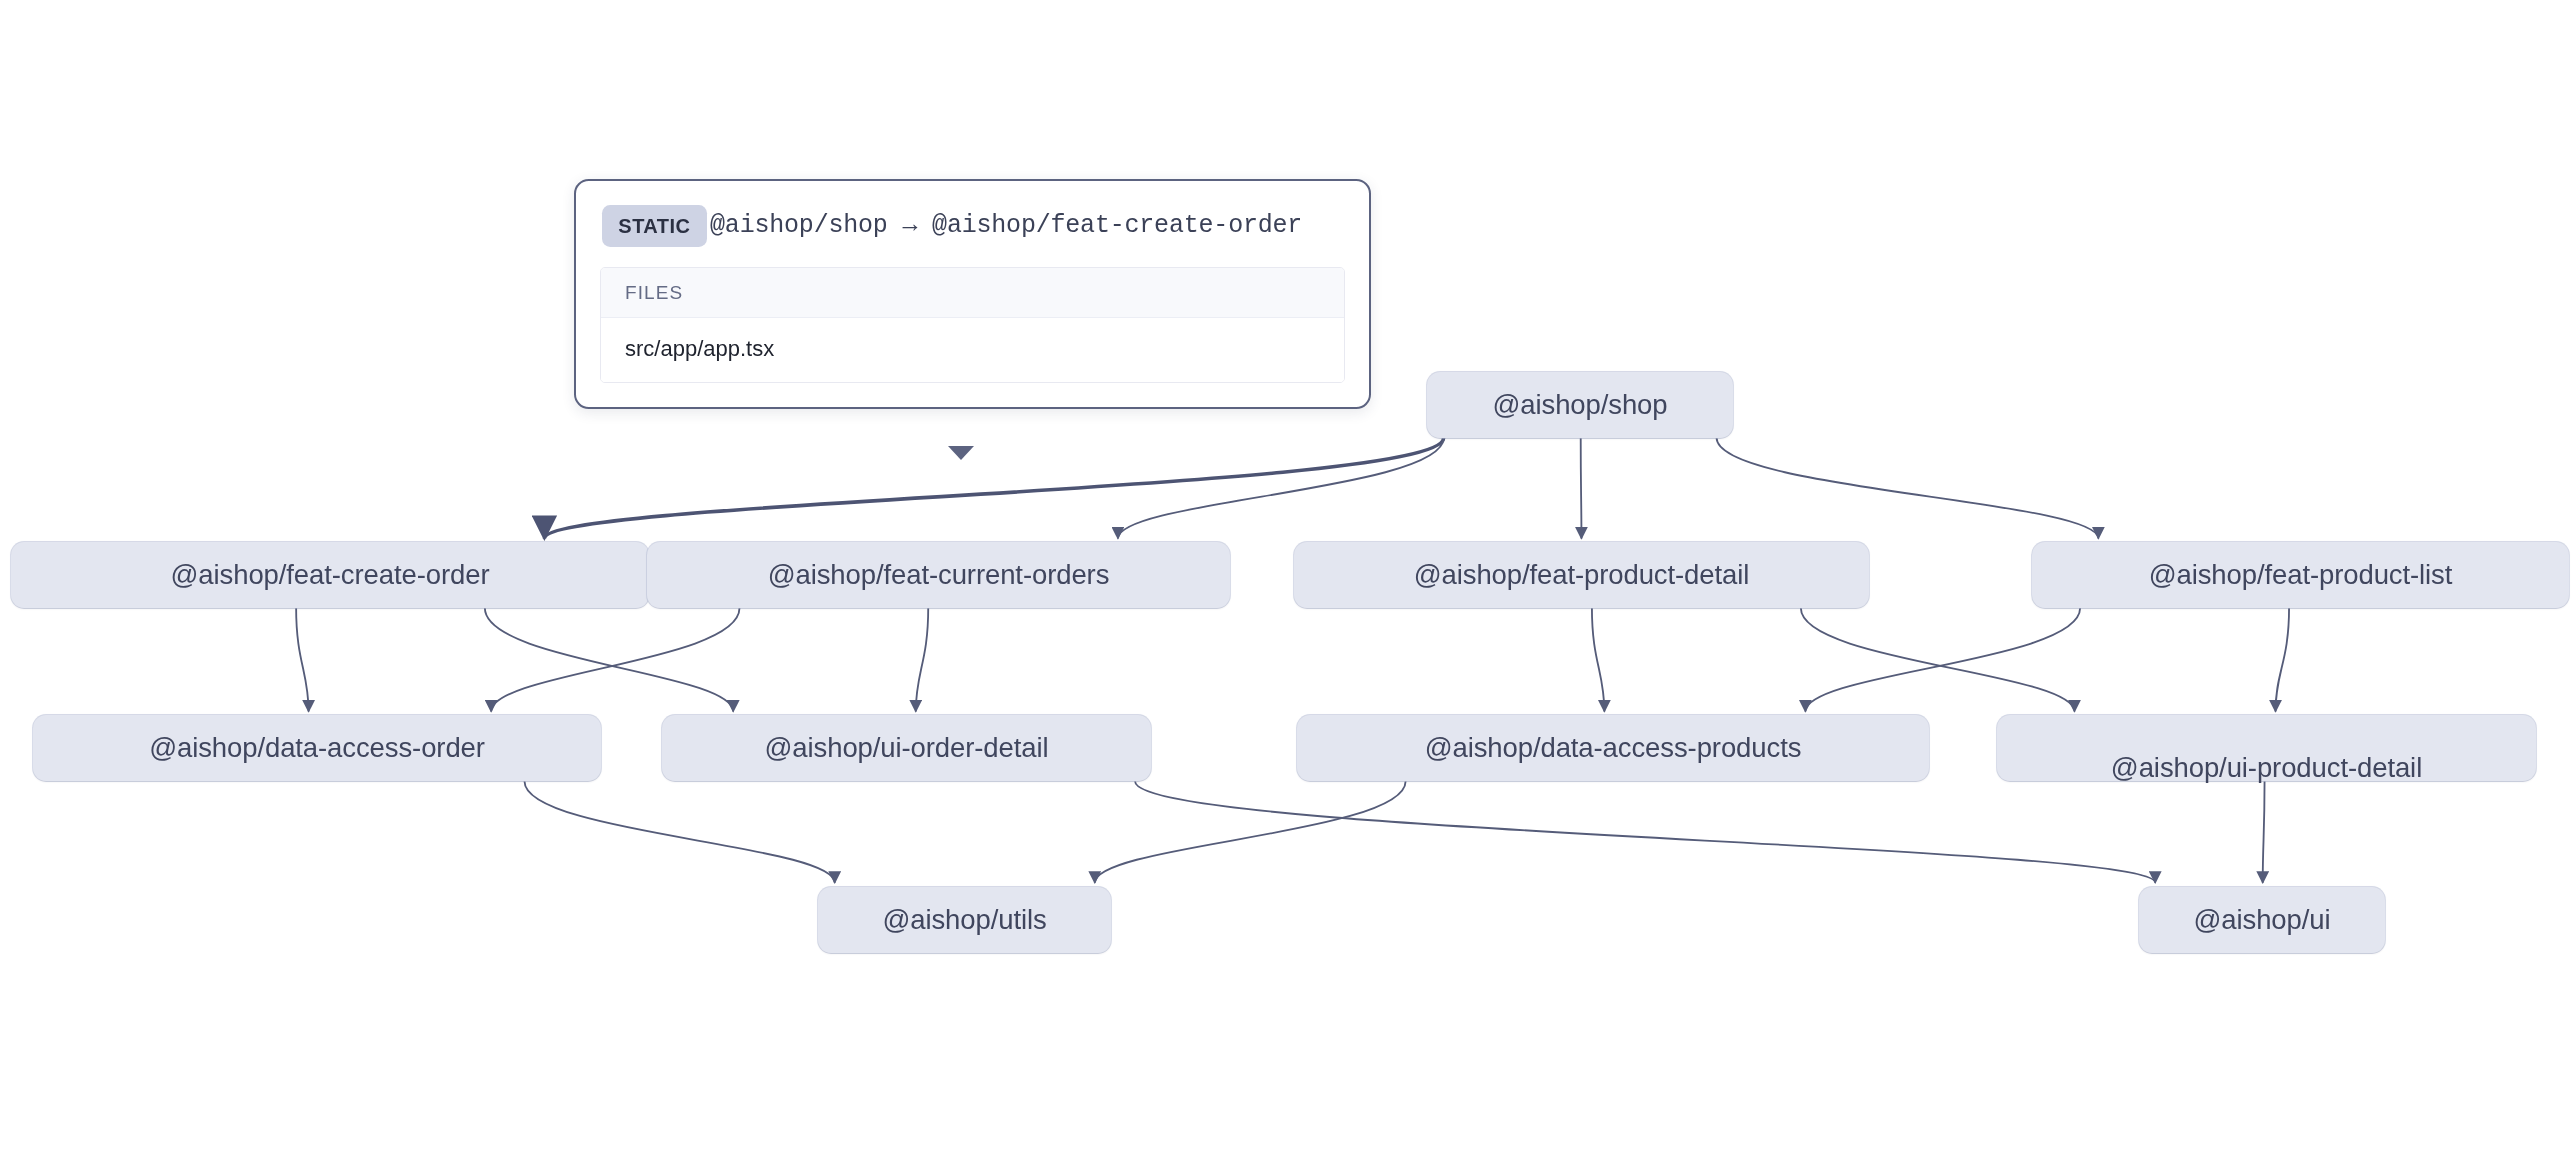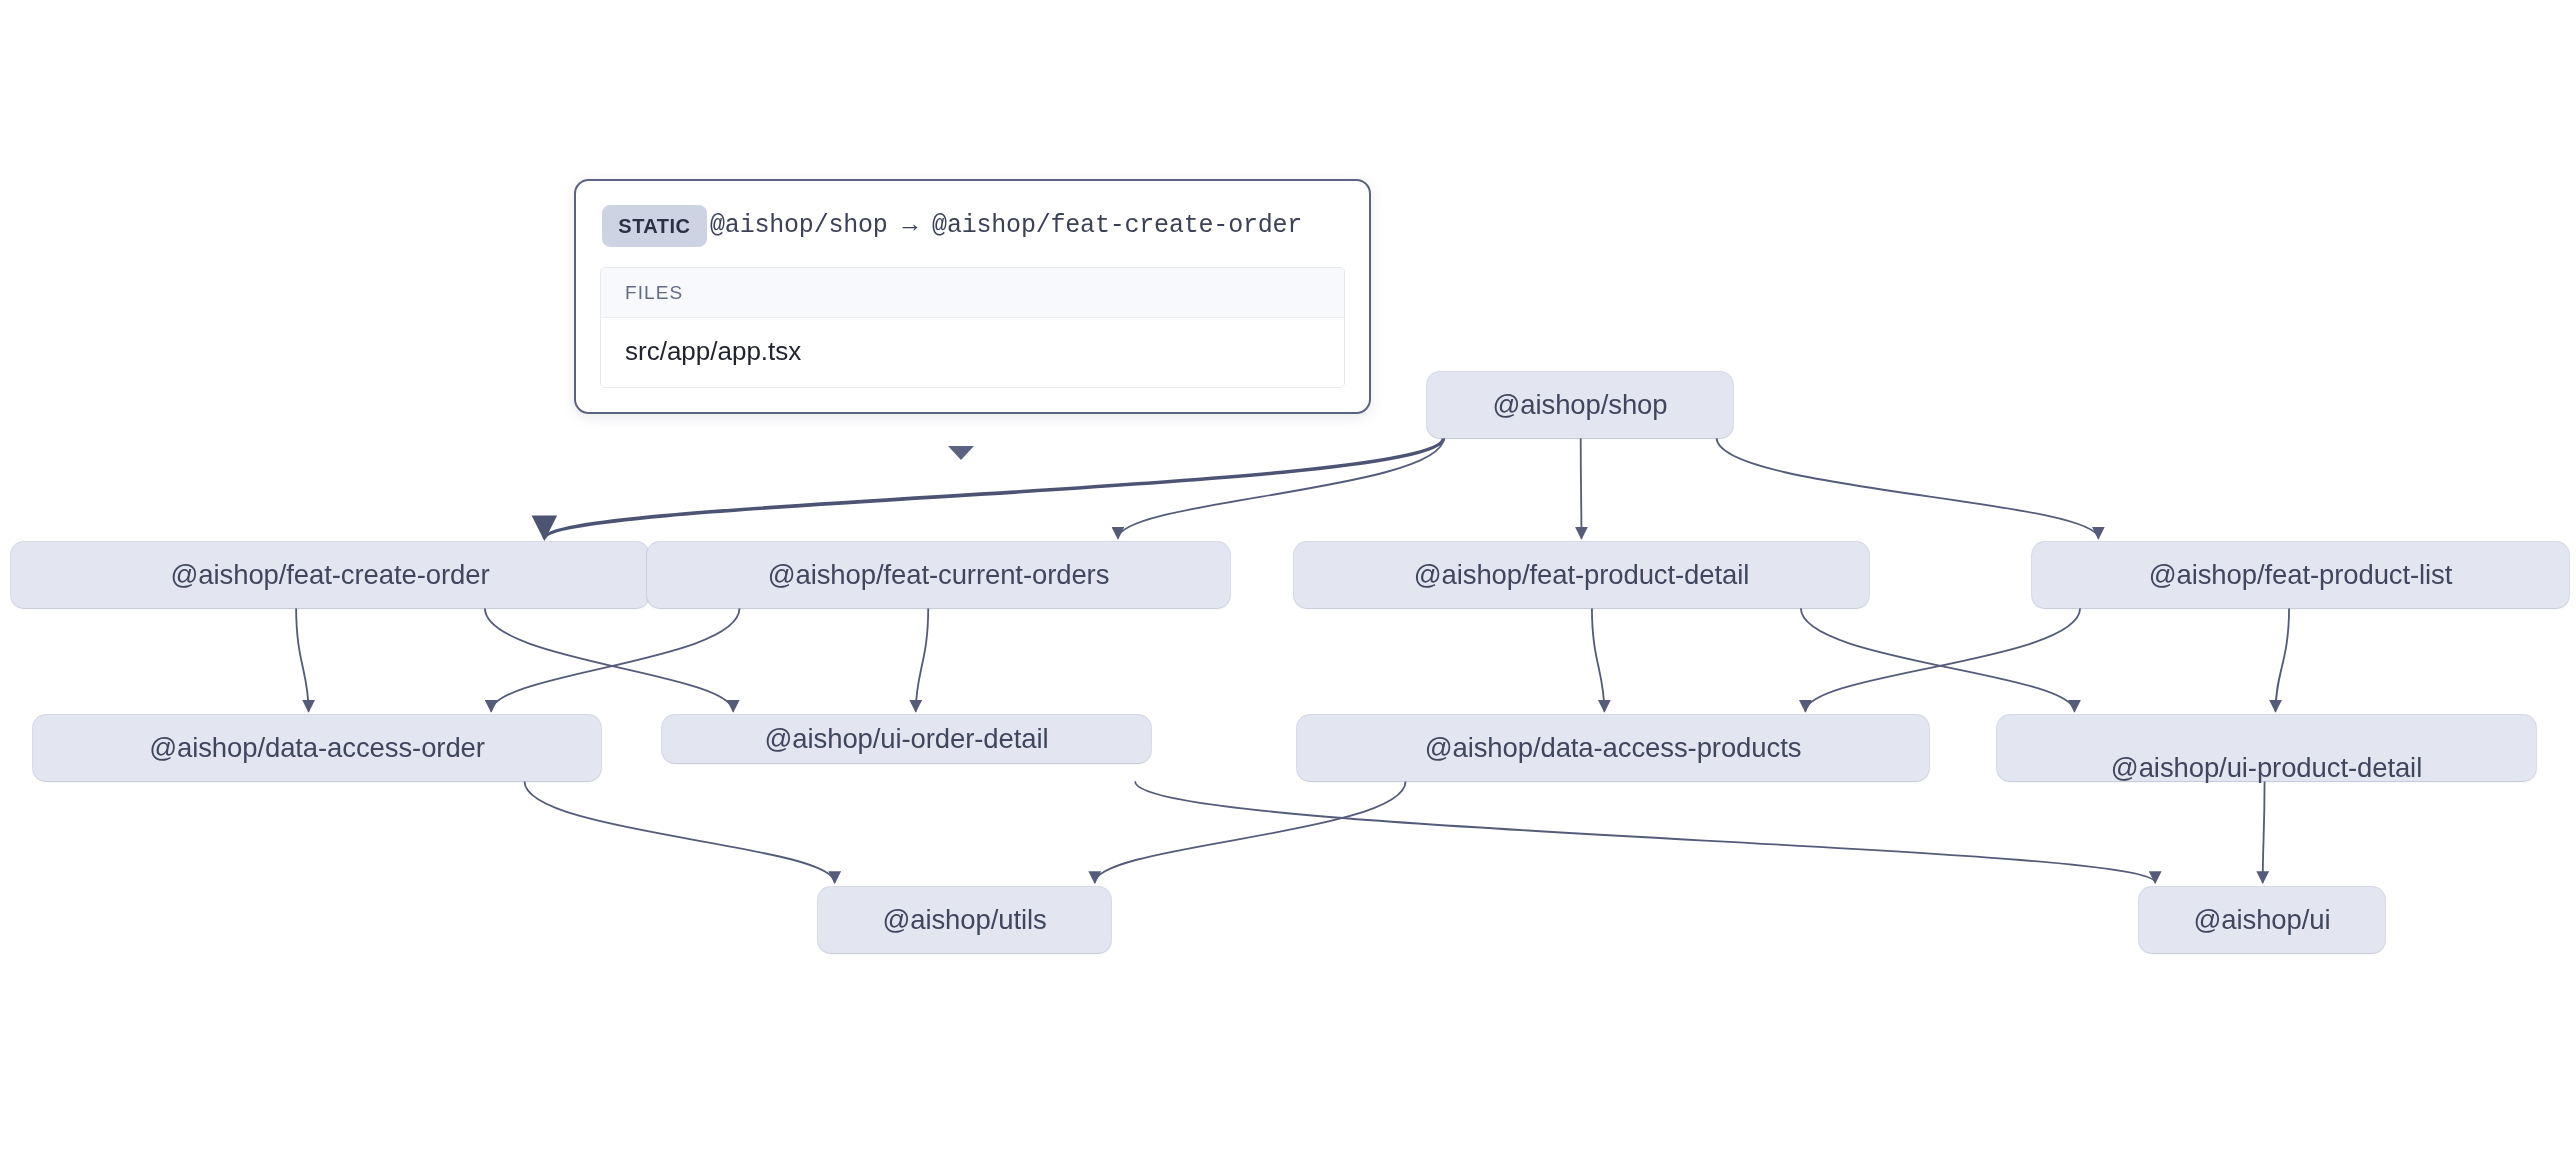--- a/index.html
+++ b/index.html
@@ -107,21 +107,21 @@
     padding: 14.7px 24px 13px 24px;
   }
   #files-header-label {
     font-size: 19px;
     letter-spacing: 1.1px;
     color: #646b85;
     font-family: "Liberation Sans", sans-serif;
   }
   .file-row {
     padding: 17.4px 24px 20px 24px;
-    font-size: 26px;
+    font-size: 22px;
     color: #20242f;
     background: #ffffff;
     font-family: "Liberation Sans", sans-serif;
   }
   
   #tooltip-pointer {
     position: absolute;
     left: 948px;
     top: 446px;
     width: 0;
@@ -178,21 +178,21 @@
       </div>
       <div class="node" style="left: 1294px; top: 542px; width: 575px; height: 66px;">
         <span class="node-label">@aishop/feat-product-detail</span>
       </div>
       <div class="node" style="left: 2032px; top: 542px; width: 537px; height: 66px;">
         <span class="node-label">@aishop/feat-product-list</span>
       </div>
       <div class="node" style="left: 33px; top: 715px; width: 568px; height: 66px;">
         <span class="node-label">@aishop/data-access-order</span>
       </div>
-      <div class="node" style="left: 662px; top: 715px; width: 489px; height: 48px; align-items: center;">
+      <div class="node" style="left: 662px; top: 715px; width: 489px; height: 66px; align-items: center;">
         <span class="node-label">@aishop/ui-order-detail</span>
       </div>
       <div class="node" style="left: 1297px; top: 715px; width: 632px; height: 66px;">
         <span class="node-label">@aishop/data-access-products</span>
       </div>
       <div class="node" style="left: 1997px; top: 715px; width: 539px; height: 66px; align-items: flex-end;">
         <span class="node-label">@aishop/ui-product-detail</span>
       </div>
       <div class="node" style="left: 818px; top: 887px; width: 293px; height: 66px;">
         <span class="node-label">@aishop/utils</span>

